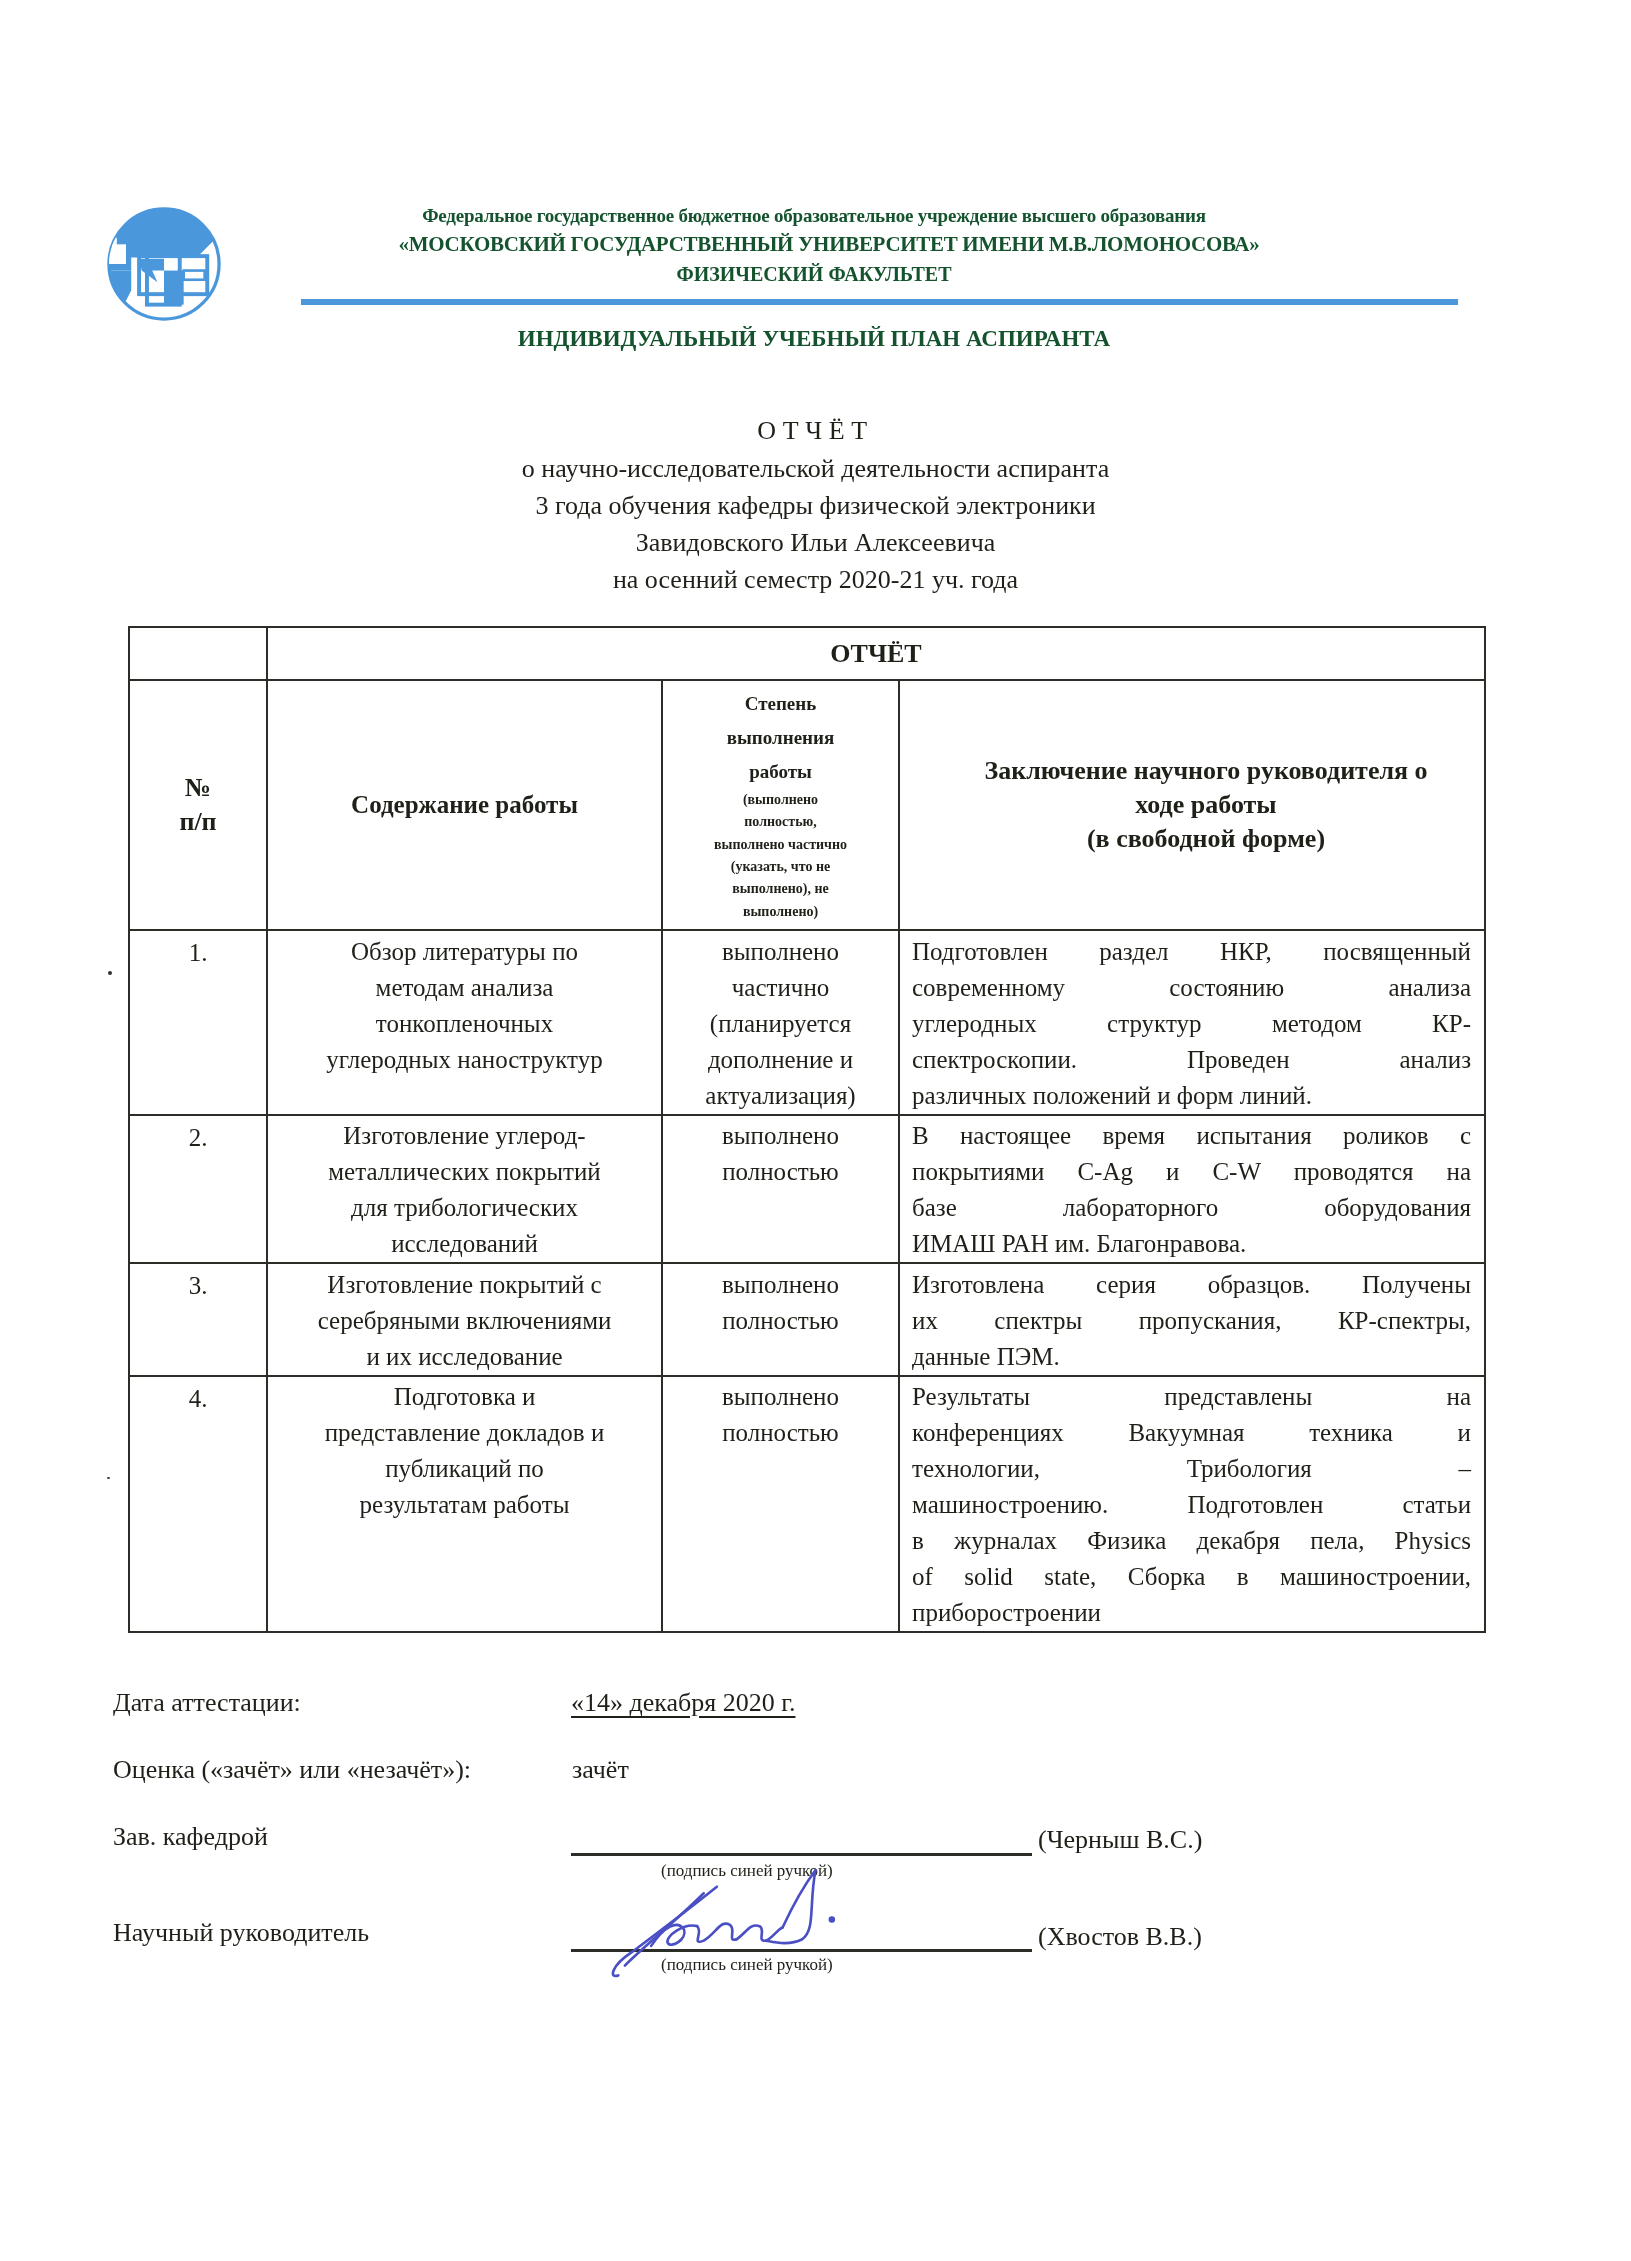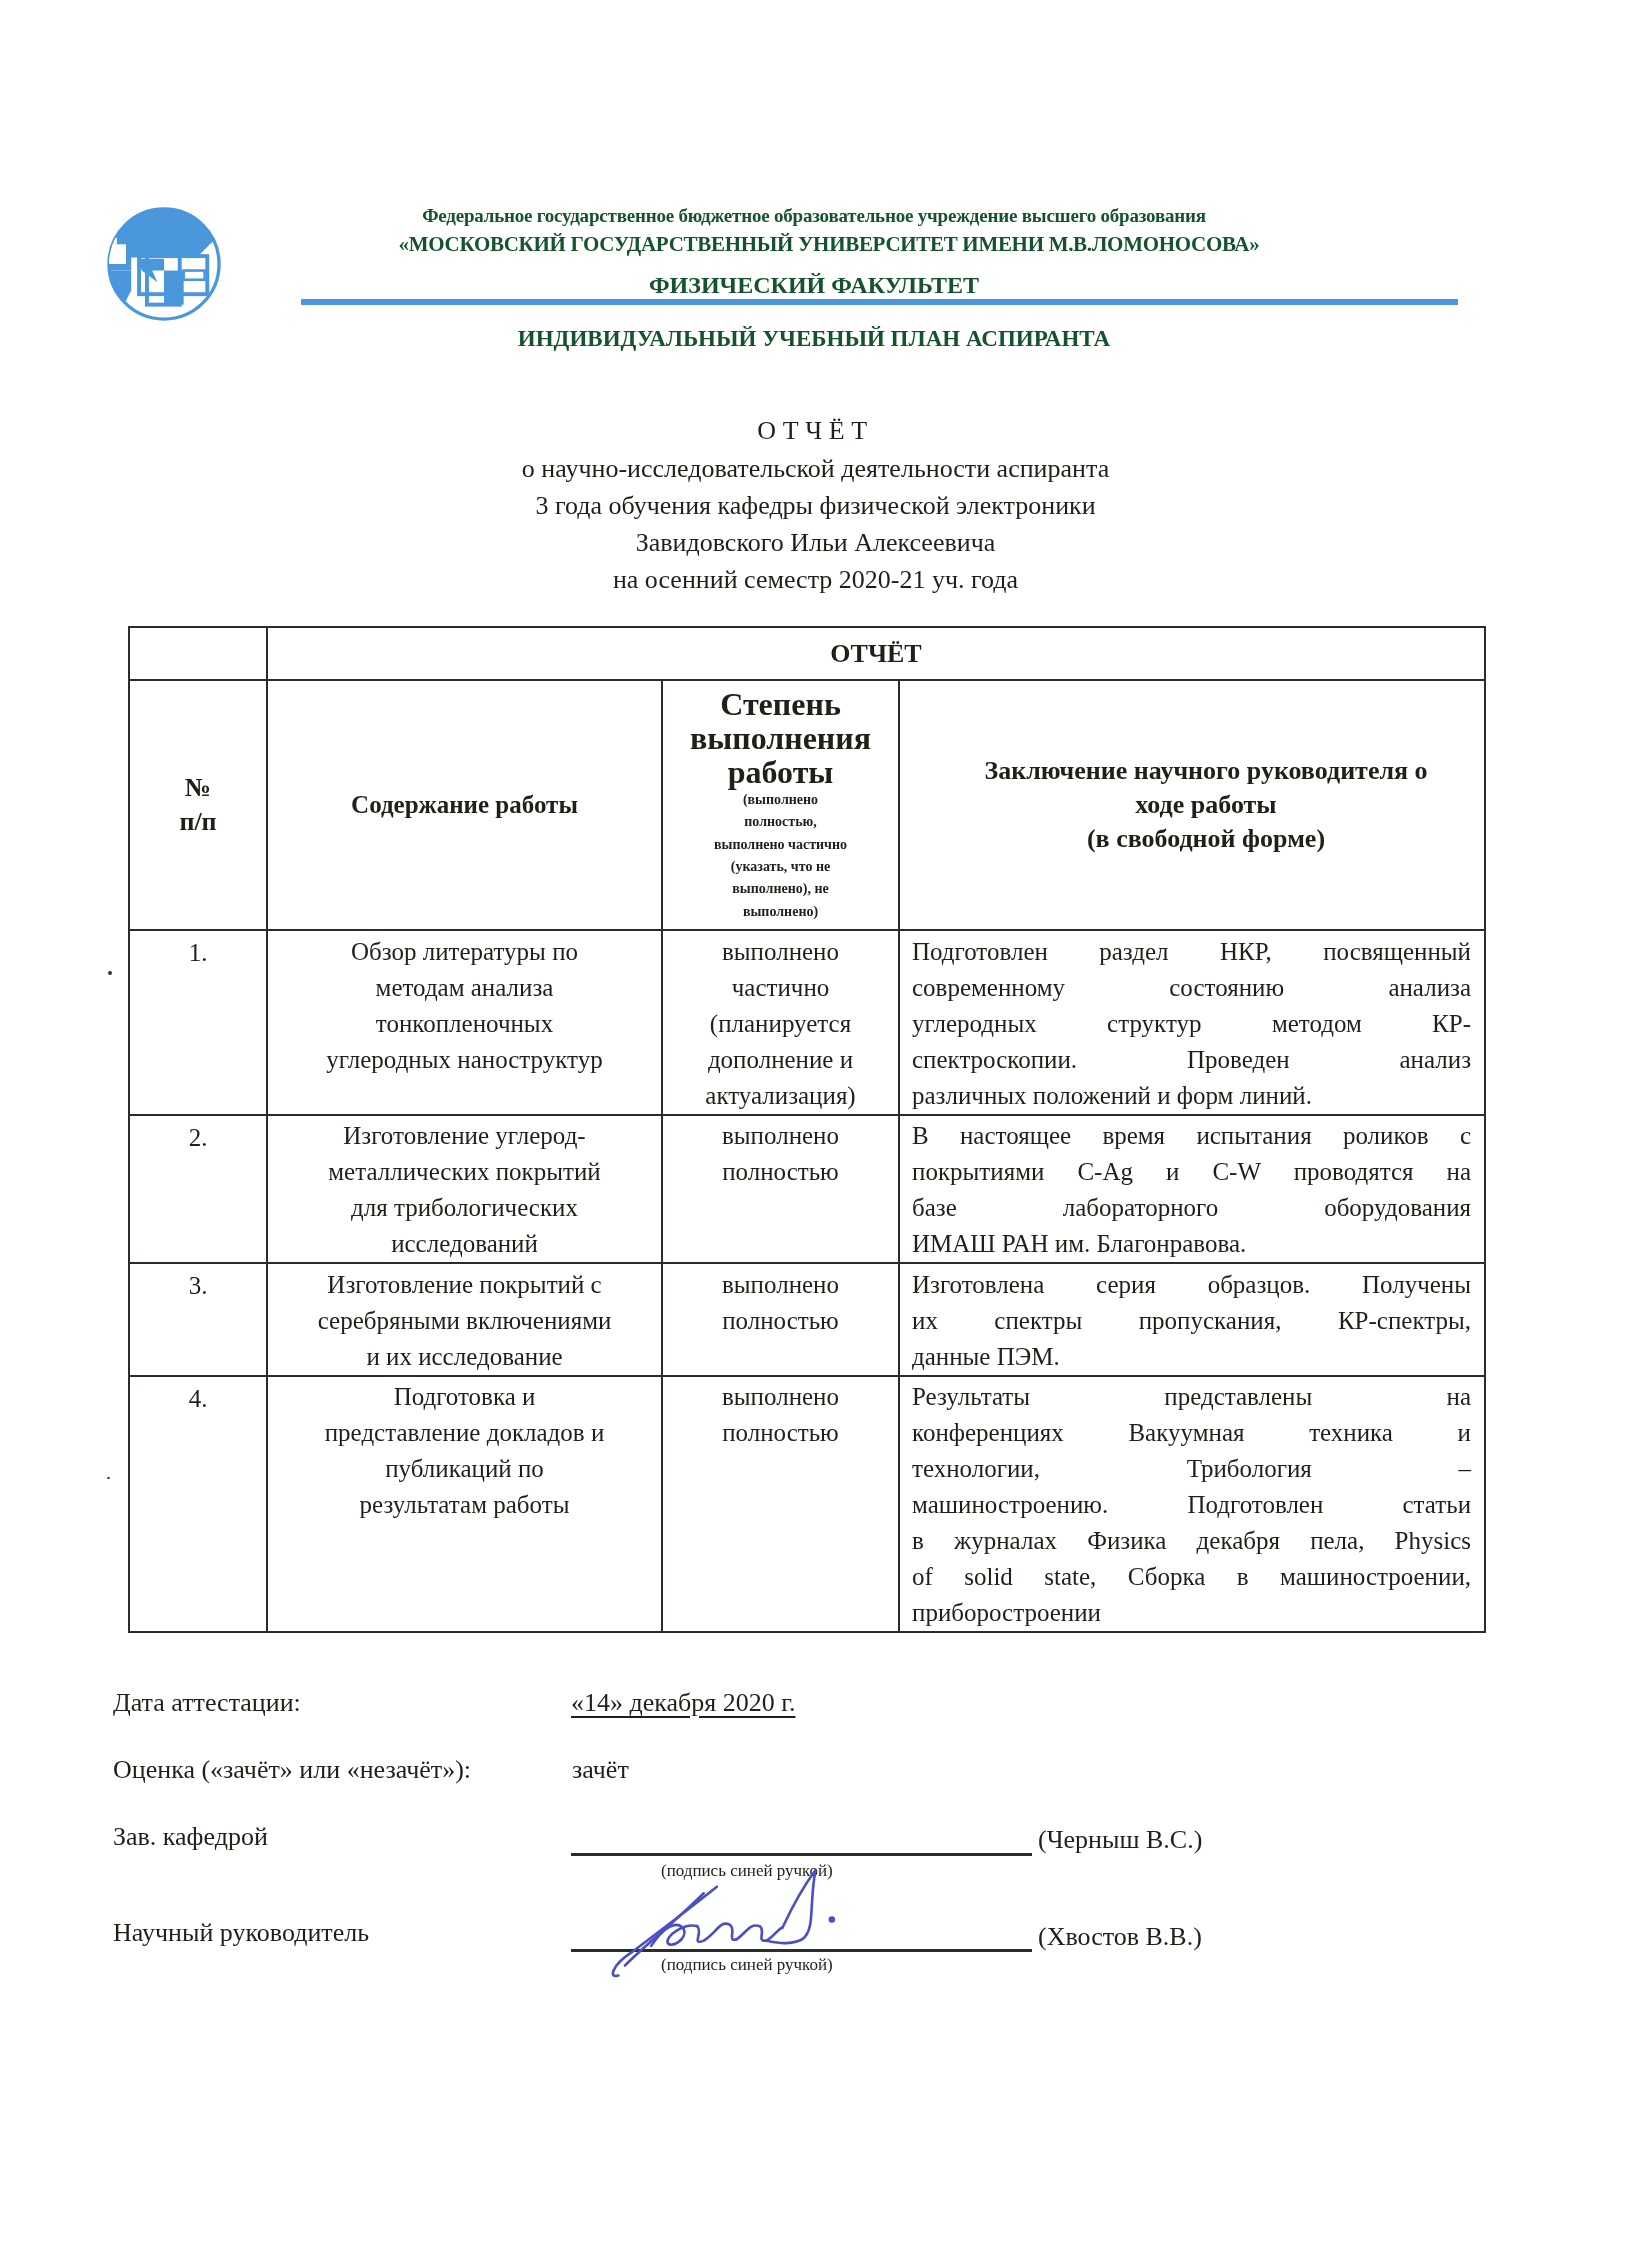--- a/index.html
+++ b/index.html
@@ -6,21 +6,21 @@
     body {
       width: 1632px; height: 2261px; position: relative; overflow: hidden;
       font-family: "Liberation Serif", "DejaVu Serif", serif; color: #1d2118;
     }
     .abs { position: absolute; }
     
     .logo { left: 105px; top: 205px; width: 118px; height: 118px; }
     .lh { color: #14532d; font-weight: bold; text-align: center; white-space: nowrap; }
     .lh-federal { left: 301px; width: 1026px; top: 205px; font-size: 19px; letter-spacing: -0.2px; }
     .lh-msu { left: 250px; width: 1158px; top: 232px; font-size: 21px; letter-spacing: -0.3px; }
-    .lh-faculty { left: 301px; width: 1026px; top: 272px; font-size: 24px; }
+    .lh-faculty { left: 301px; width: 1026px; top: 263px; font-size: 20px; }
     .lh-rule { left: 301px; top: 299px; width: 1157px; height: 6px; background: #4a97dc; }
     .lh-plan { left: 301px; width: 1026px; top: 326px; font-size: 23px; }
 
     
     .title { left: 197px; width: 1237px; text-align: center; white-space: nowrap; font-size: 26px; line-height: 36px; }
     .title-main { top: 413px; letter-spacing: 6.6px; }
     .title-l1 { top: 451px; }
     .title-l2 { top: 488px; }
     .title-l3 { top: 525px; }
     .title-l4 { top: 562px; }
@@ -32,21 +32,21 @@
       font-size: 25px; line-height: 36px;
     }
     table.report td, table.report th { border: 2px solid #2b2e27; vertical-align: top; padding: 0; }
     table.report th { font-weight: bold; text-align: center; vertical-align: middle; }
     .col-num { width: 138px; }
     .col-content { width: 395px; }
     .col-degree { width: 237px; }
     .col-concl { width: 586px; }
     .hdr-report { height: 53px; font-size: 26px; }
     .hdr-row2 { height: 250px; }
-    .hdr-degree-main { display: block; font-size: 32px; line-height: 34px; }
+    .hdr-degree-main { display: block; font-size: 19px; line-height: 34px; }
     .hdr-degree-note { display: block; font-size: 14px; line-height: 22.4px; }
     .hdr-concl span { display: block; font-size: 26px; line-height: 34px; padding-left: 28px; }
     .hdr-num span { display: block; font-size: 26px; line-height: 34px; }
     .num-cell { text-align: center; padding-top: 4px !important; }
     .content-cell { text-align: center; padding: 2.6px 9.2px 0 9.2px !important; }
     .degree-cell { text-align: center; padding: 2.6px 5.3px 0 5.3px !important; }
     .concl-cell { text-align: justify; text-align-last: left; padding: 2.6px 13px 0 12px !important; }
     .concl-cell .ln { display: block; text-align: justify; text-align-last: justify; }
     .concl-cell .ln.last { text-align-last: left; }
     .r1 { height: 178px; } .r2 { height: 143px; } .r3 { height: 107px; } .r4 { height: 249px; }

